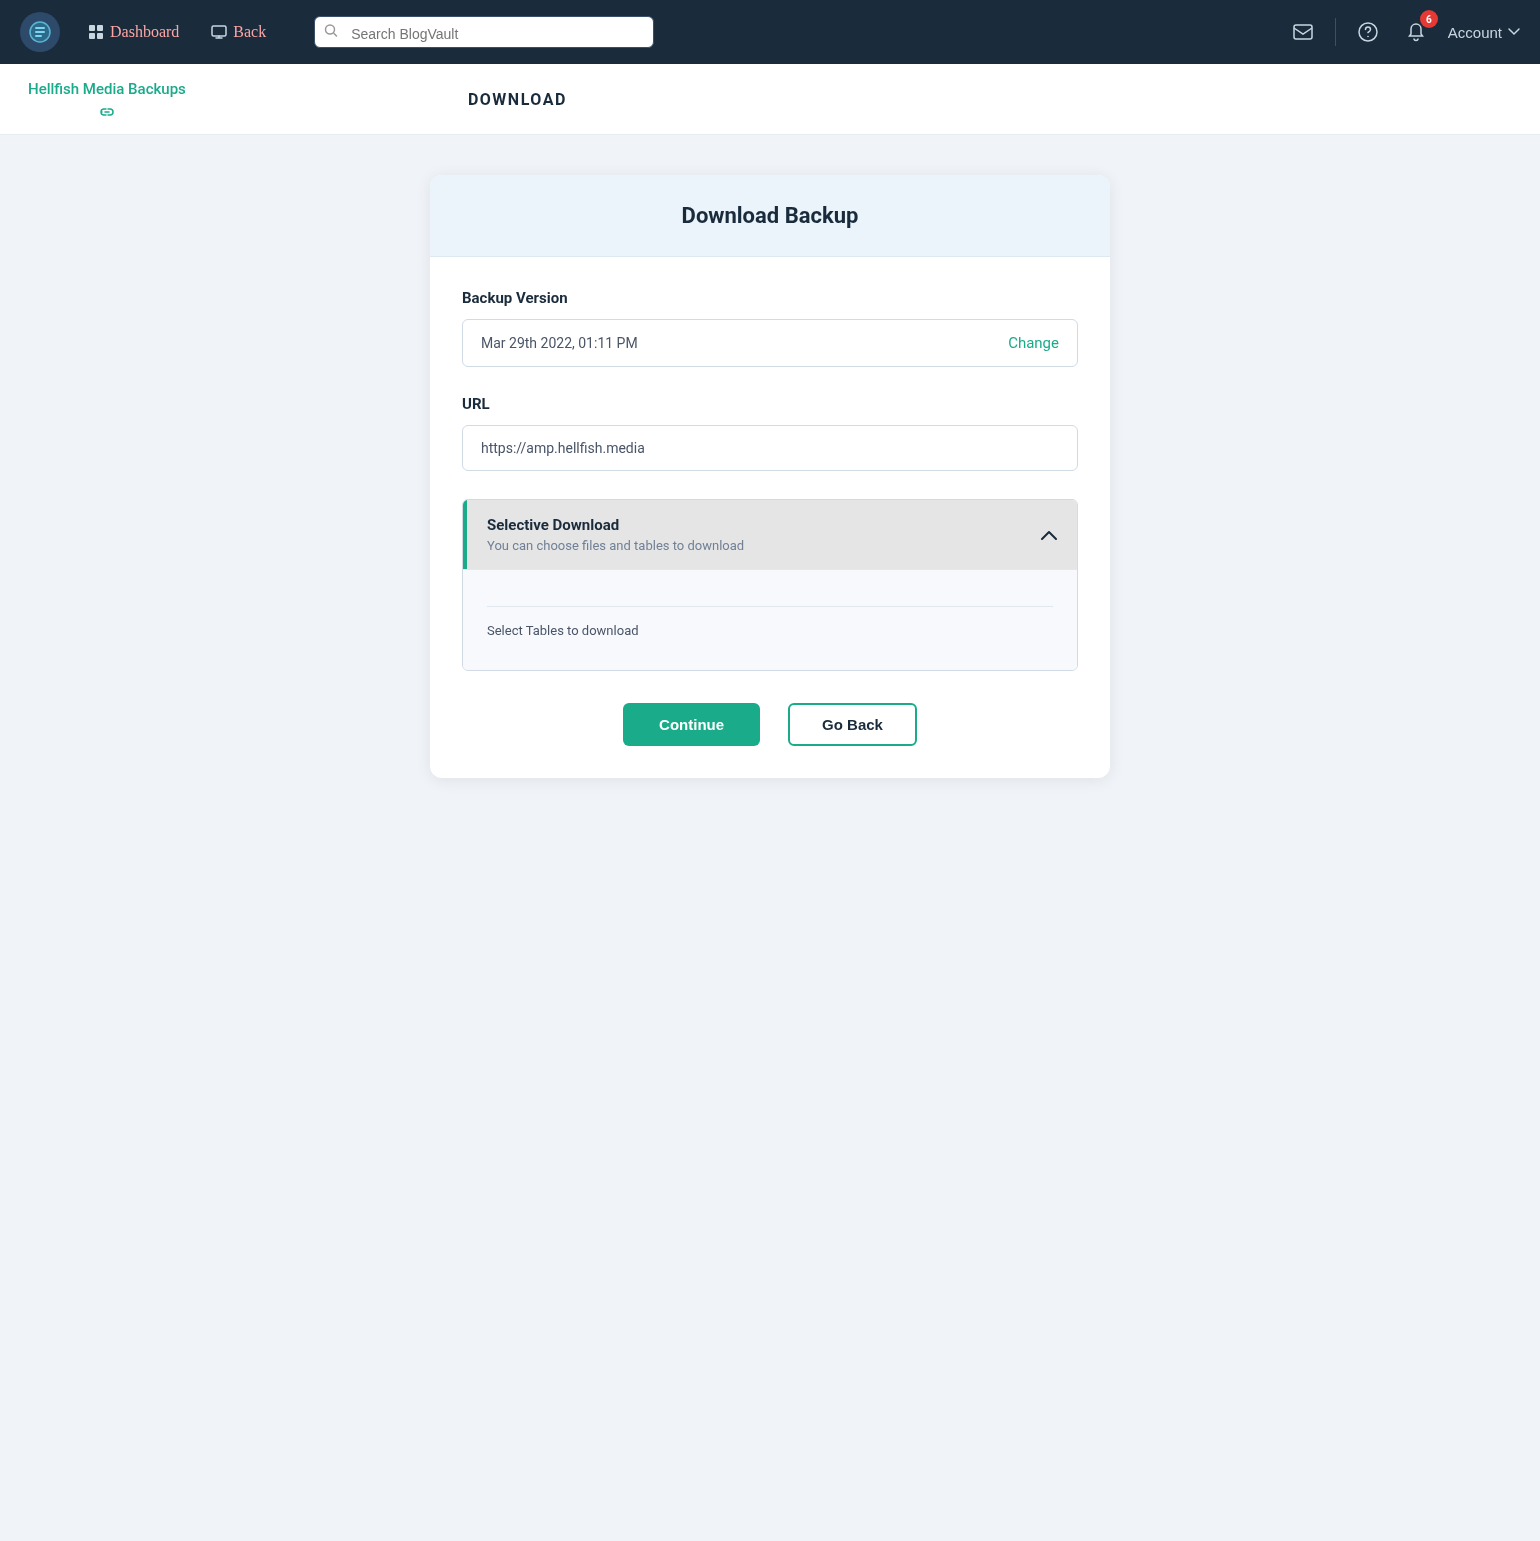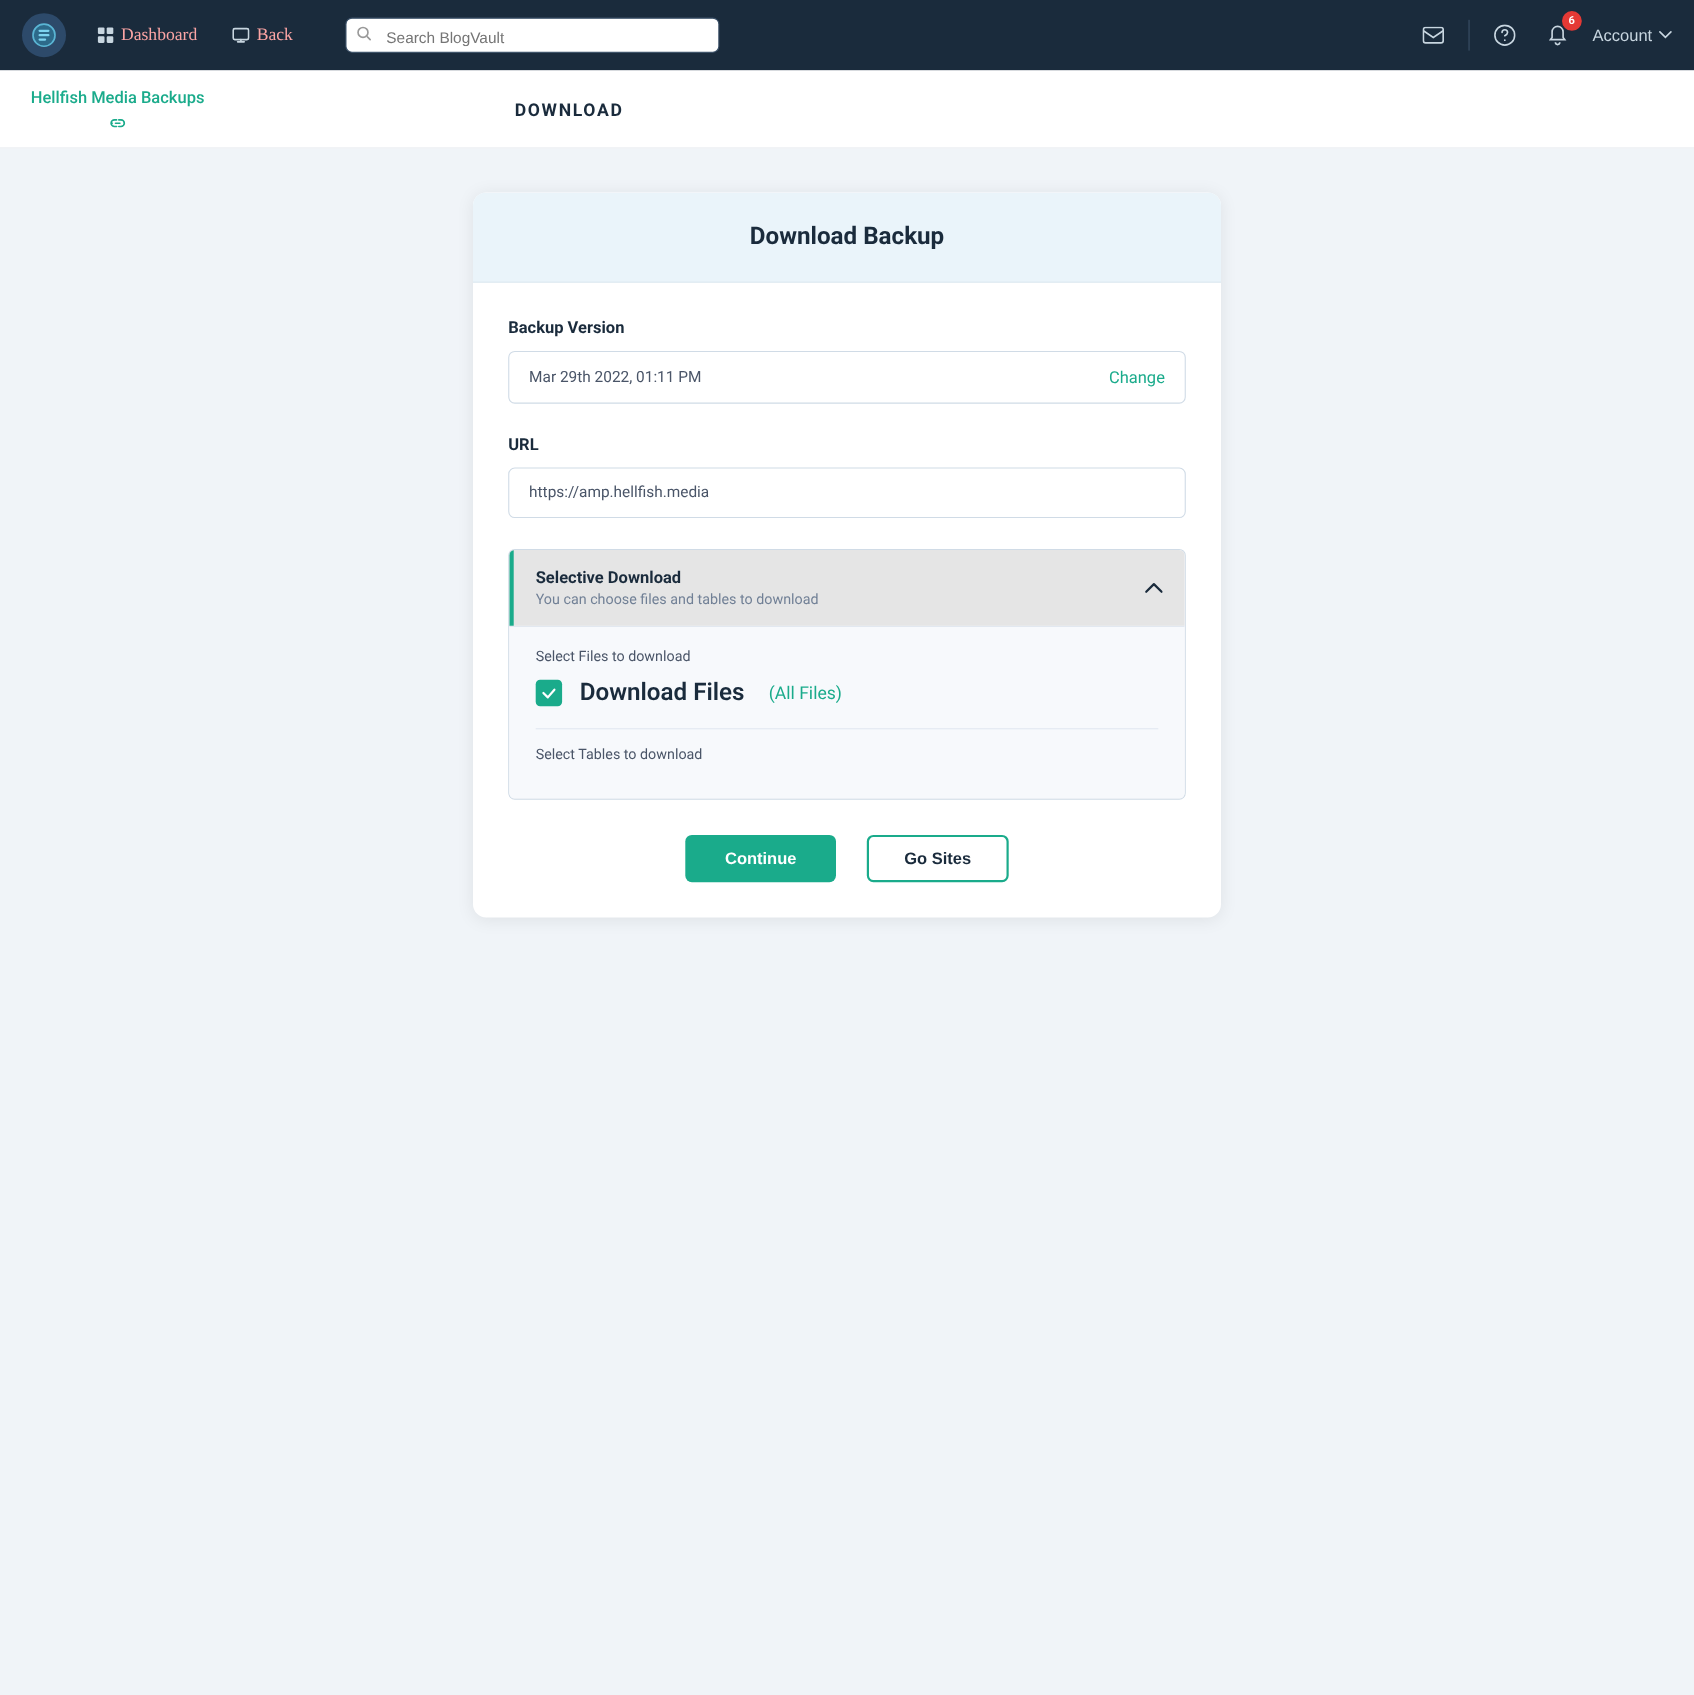--- a/index.html
+++ b/index.html
@@ -350,41 +350,29 @@
           </div>
           <span class="chevron-icon">
             <svg width="16" height="10" viewBox="0 0 16 10" fill="none">
               <path d="M1 9l7-7 7 7" stroke="#1a2b3c" stroke-width="2" stroke-linecap="round" stroke-linejoin="round"></path>
             </svg>
           </span>
         </div>
 
         <div class="selective-body">
 
-          <div class="select-section">
-            <div class="select-section-label">Select Files to download</div>
-            <div class="checkbox-row">
-              <div class="checkbox-wrap">
-                <svg viewBox="0 0 14 14" fill="none">
-                  <path d="M2 7l4 4 6-7" stroke="#fff" stroke-width="2" stroke-linecap="round" stroke-linejoin="round"></path>
-                </svg>
-              </div>
-              <span class="checkbox-label">Download Files</span>
-              <a class="files-link">(All Files)</a>
-            </div>
-          </div>
 
           <div class="section-divider"></div>
 
           <div class="select-section">
             <div class="select-section-label">Select Tables to download</div>
           </div>
         </div>
       </div>
 
       <div class="btn-row">
         <button class="btn-primary">Continue</button>
-        <button class="btn-outline">Go Sites</button>
+        <button class="btn-outline">Go Back</button>
       </div>
 
     </div>
   </div>
 </div>
 
 </body></html>

